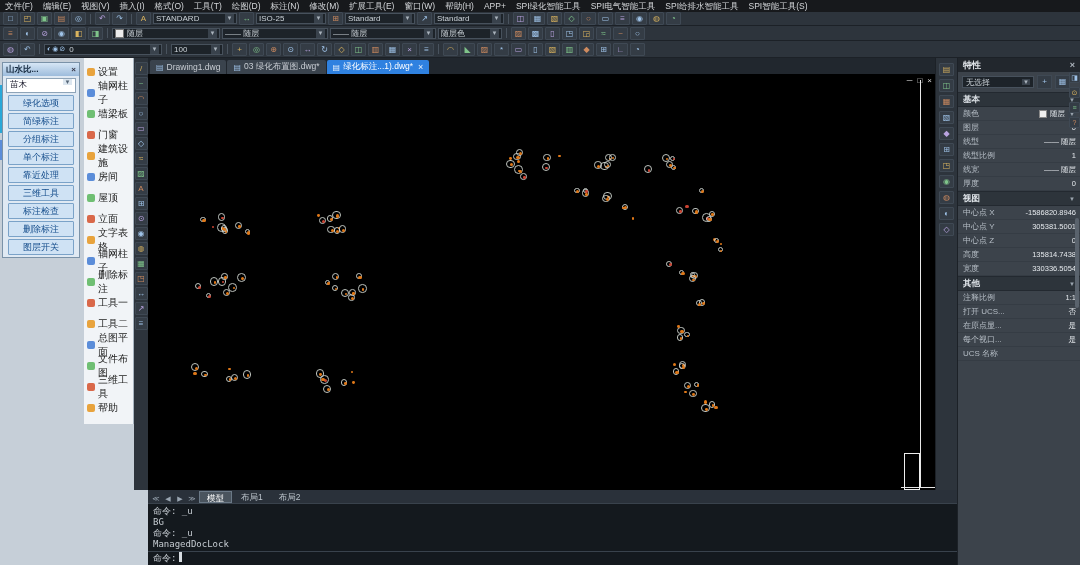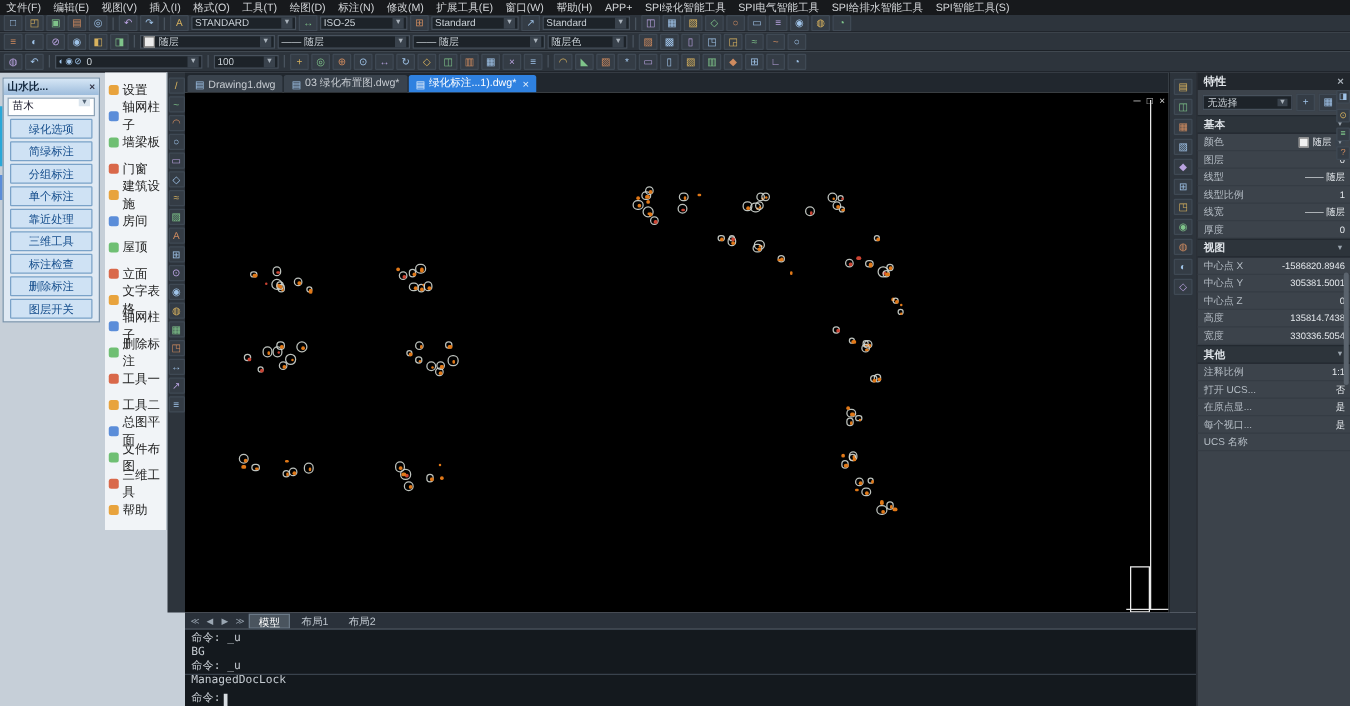--- a/index.html
+++ b/index.html
@@ -57,32 +57,32 @@
   .tree i{position:absolute;border-radius:50%;display:block;}
   #mdi{position:absolute;right:3px;top:3px;display:flex;gap:5px;color:#d8d8d8;font-size:8px;line-height:8px;}
   .frame{position:absolute;background:#e8e8e8;}
   #frame-rect{position:absolute;left:756px;top:379px;width:14px;height:35px;border:1px solid #eee;background:transparent;}
   
   #right-toolbar{position:absolute;left:935px;top:58px;width:22px;height:432px;background:#2d343c;
                  border-left:1px solid #1c2127;display:flex;flex-direction:column;align-items:center;
                  gap:3px;padding-top:5px;box-sizing:border-box;}
   
   #layout-bar{position:absolute;left:148px;top:490px;width:809px;height:13px;background:#2a313a;
-              display:flex;align-items:center;gap:2px;padding-left:3px;box-sizing:border-box;}
+              display:flex;align-items:flex-end;gap:2px;padding-left:3px;box-sizing:border-box;}
   .lnav{color:#9aa6b2;font-size:7px;width:10px;text-align:center;}
   .ltab{font-size:8.5px;color:#bcc4cc;padding:0 7px;height:12px;line-height:12px;}
   .ltab.active{background:#4a545e;color:#fff;border:1px solid #6a7886;box-sizing:border-box;}
   
   #cmd{position:absolute;left:148px;top:503px;width:809px;height:62px;background:#14191e;
        border-top:1px solid #39424c;box-sizing:border-box;
        font-family:"DejaVu Sans Mono","Liberation Mono",monospace;}
   #cmd-lines{padding:2px 5px;}
   .cmd-line{font-size:9px;line-height:11px;color:#c5cbd1;white-space:pre;}
-  #cmd-prompt{position:absolute;left:0;bottom:0;width:100%;height:26px;border-top:1px solid #39424c;
-              display:flex;align-items:flex-end;padding:0 5px;box-sizing:border-box;font-size:9px;color:#c5cbd1;}
+  #cmd-prompt{position:absolute;left:0;bottom:0;width:100%;height:14px;border-top:1px solid #39424c;
+              display:flex;align-items:flex-start;padding:0 5px;box-sizing:border-box;font-size:9px;color:#c5cbd1;}
   #cursor{display:inline-block;width:3px;height:10px;background:#d8dde2;margin-left:3px;}
   
   #props{position:absolute;left:957px;top:58px;width:123px;height:507px;background:#3c434b;
          border-left:1px solid #1c2127;box-sizing:border-box;color:#cfd4d9;}
   #props-title{height:14px;background:#22272d;display:flex;align-items:center;padding:0 5px;
                font-size:9px;font-weight:bold;color:#e2e6ea;}
   #props-close{margin-left:auto;font-size:9px;color:#aeb6be;}
   #props-selector{display:flex;align-items:center;gap:3px;padding:3px 4px;}
   #sel-combo{width:72px;height:12px;background:#1d2329;border:1px solid #47515c;display:flex;
              align-items:center;font-size:8px;color:#ccd3d9;padding:0 3px;box-sizing:border-box;}

